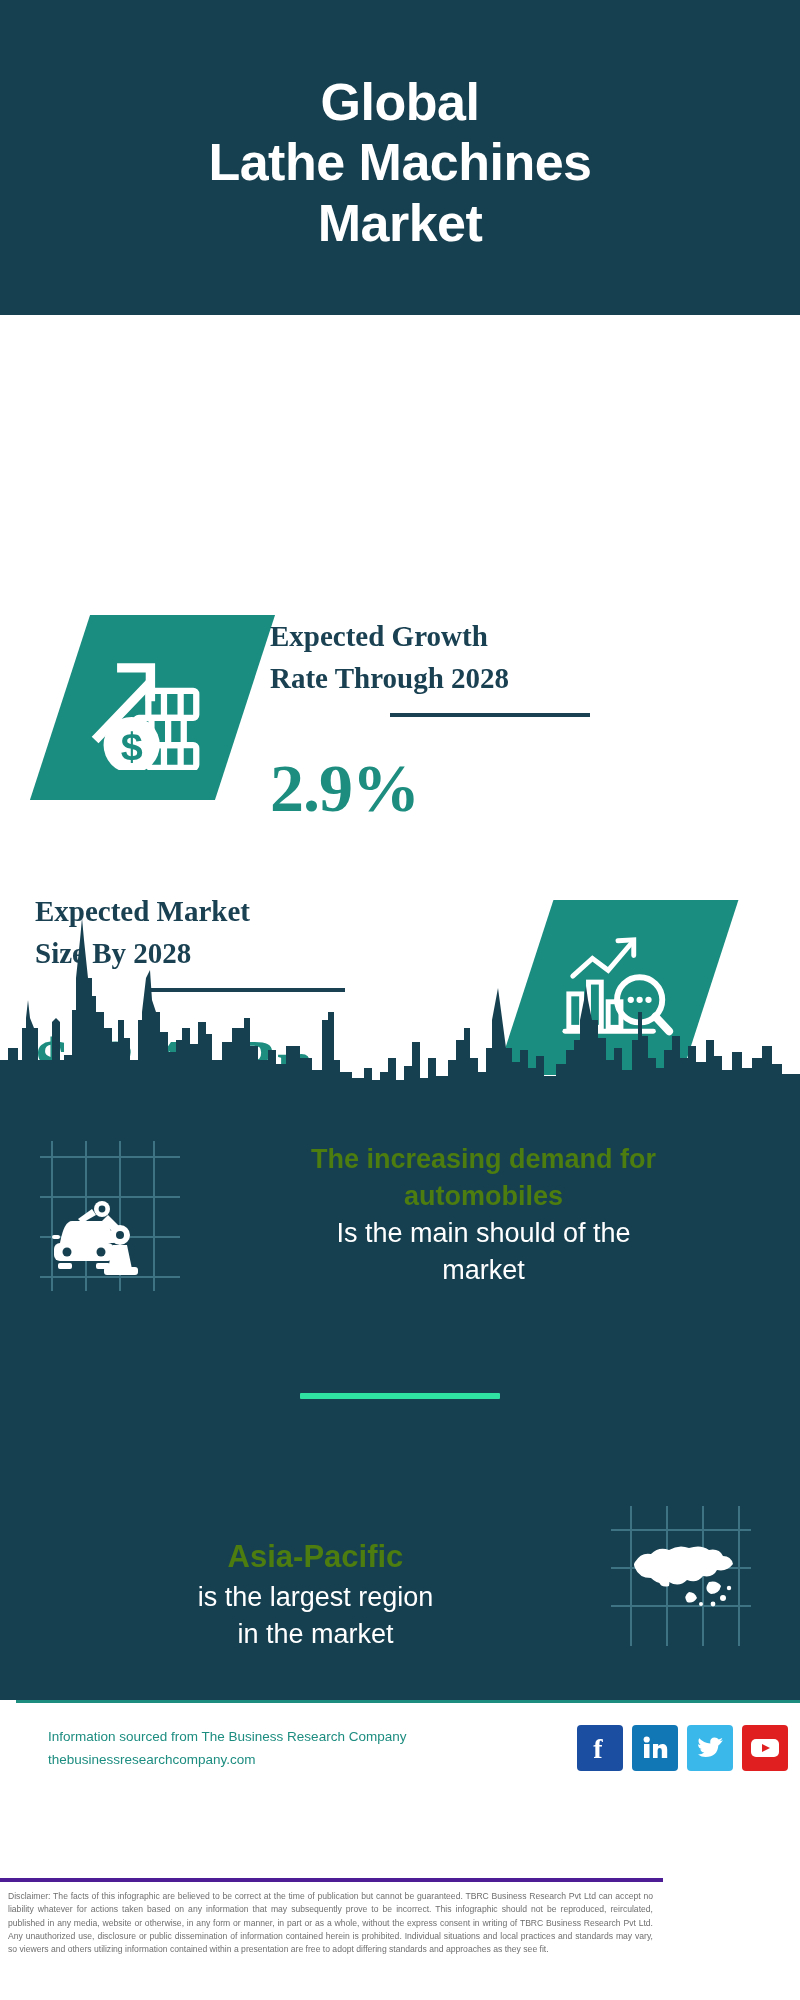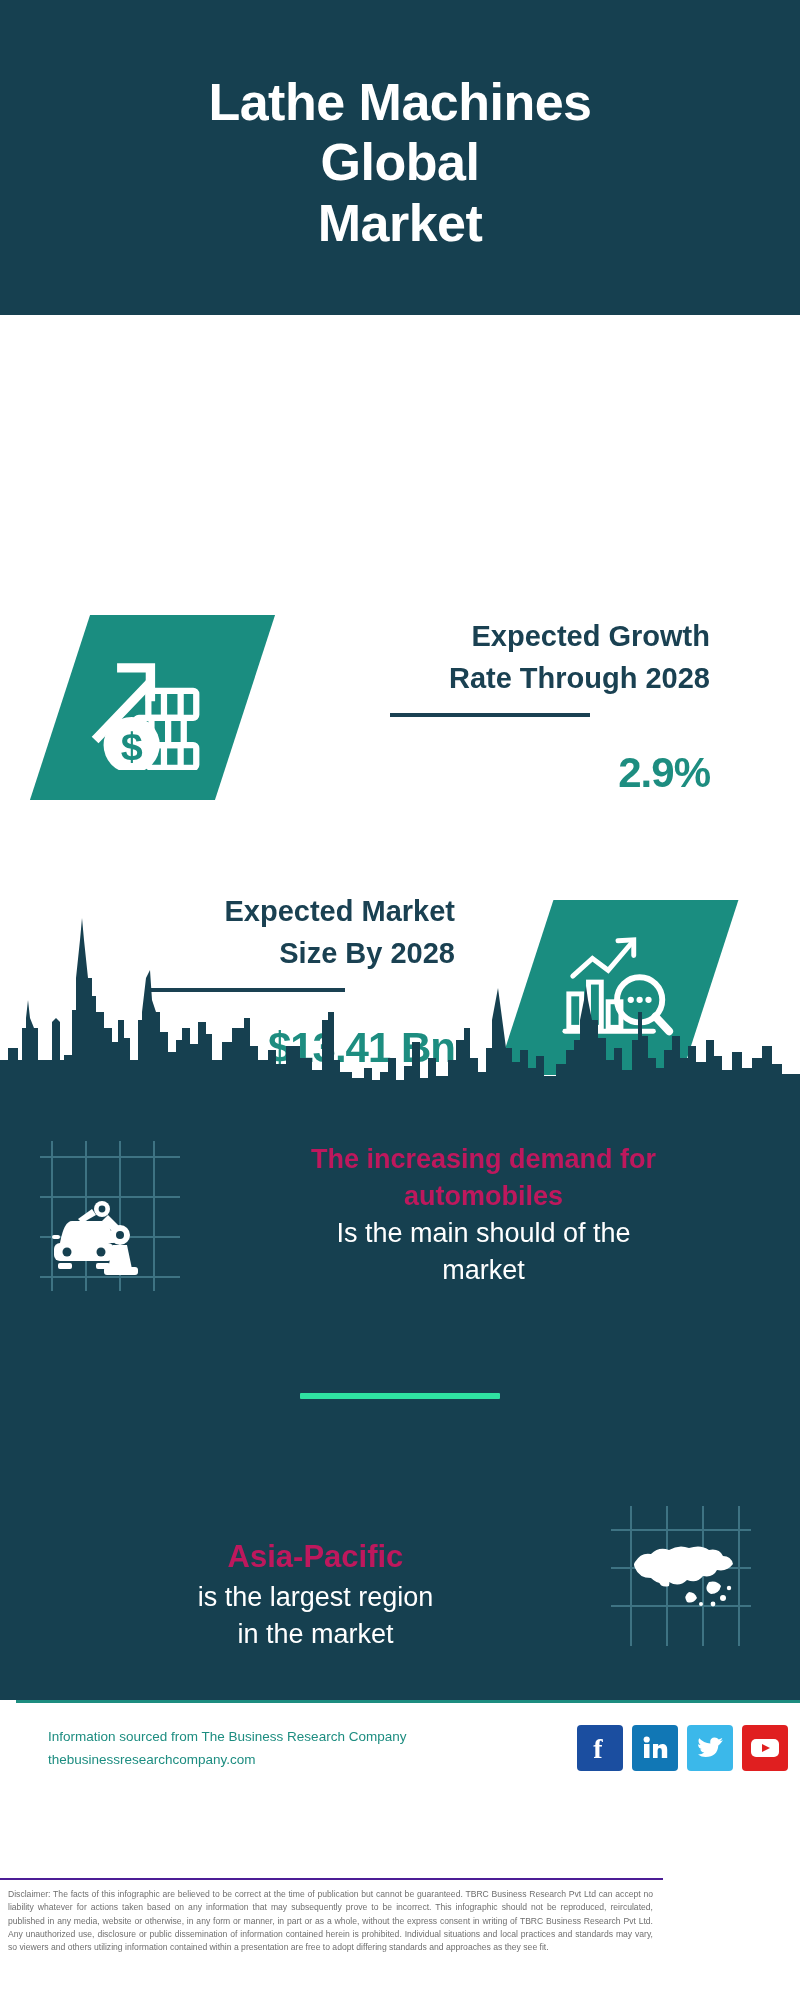--- a/index.html
+++ b/index.html
@@ -37,29 +37,29 @@
     position:absolute;
     background:#1a8d80;
     transform:skewX(-18deg);
   }
   .para-inner { transform:skewX(18deg); width:100%; height:100%;
     display:flex; align-items:center; justify-content:center; }
 
   .stat1-icon { left:60px; top:300px; width:185px; height:185px; }
   .stat2-icon { left:525px; top:585px; width:185px; height:175px; }
 
-  .stat-text { position:absolute; text-align:right; }
+  .stat-text { position:absolute; text-align:left;font-family:Liberation Serif, serif; }
   .stat-title {
     color:#1a4152; font-size:29px; font-weight:bold; line-height:1.45;
   }
   .stat-rule {
     width:200px; height:4px; background:#1a4152; margin:14px auto 10px;
   }
   .stat-value {
-    color:#1d8d80; font-size:42px; font-weight:bold; letter-spacing:-1px;margin-top:32px;
+    color:#1d8d80; font-size:68px; font-weight:bold; letter-spacing:-1px;margin-top:32px;
   }
 
   .stat1-text { left:270px; top:300px; width:440px; }
   .stat2-text { left:35px; top:575px; width:420px; }
 
   
   .skyline { position:absolute; left:0; top:900px; width:800px; height:200px; }
 
   
   .dark {
@@ -67,21 +67,21 @@
     background:#164050;
   }
   .dark2 {
     position:absolute; left:0; top:1410px; width:800px; height:290px;
     background:#164050;
   }
   .insight { position:absolute; display:flex; align-items:center; }
 
   .insight-icon { width:155px; height:160px; flex:0 0 auto; }
   .insight-copy { color:#ffffff; font-size:27px; line-height:1.38; text-align:center; }
-  .hl { color:#be185d; font-weight:bold; display:block; }
+  .hl { color:#4d7c0f; font-weight:bold; display:block; }
 
   .divider-wrap { position:absolute; left:0; top:1385px; width:800px; text-align:center; }
   .divider { display:inline-block; width:200px; height:6px; background:#2fe3a2; border-radius:1px; }
 
   
   .footer {
     position:absolute; left:16px; top:1700px; width:800px; height:190px;
     background:#ffffff; border-top:3px solid #1d8d80;
   }
   .footer-row {
@@ -95,34 +95,34 @@
     width:46px; height:46px; border-radius:4px;
     display:flex; align-items:center; justify-content:center;
   }
   .soc-fb { background:#1b4ea0; }
   .soc-li { background:#1177b5; }
   .soc-tw { background:#3bb8ea; }
   .soc-yt { background:#e01f20; }
 
   .disclaimer {
     position:absolute; left:0; top:1878px; width:663px;
-    border-top:2px solid #4c1d95;
+    border-top:4px solid #4c1d95;
     padding:8px 10px 0 8px;
     color:#6f6f6f; font-size:8.6px; line-height:1.55; text-align:justify;
   }
 </style>
 </head>
 <body>
 
 <div class="page">
 
   <div class="header">
     <h1>
+      <span>Global</span>
       <span>Lathe Machines</span>
-      <span>Global</span>
       <span>Market</span>
     </h1>
   </div>
 
   <div class="stats">
 
     <div class="para stat1-icon">
       <div class="para-inner">
         <svg width="125" height="125" viewBox="0 0 120 120">
           <g fill="none" stroke="#ffffff" stroke-width="9" stroke-linecap="square">

